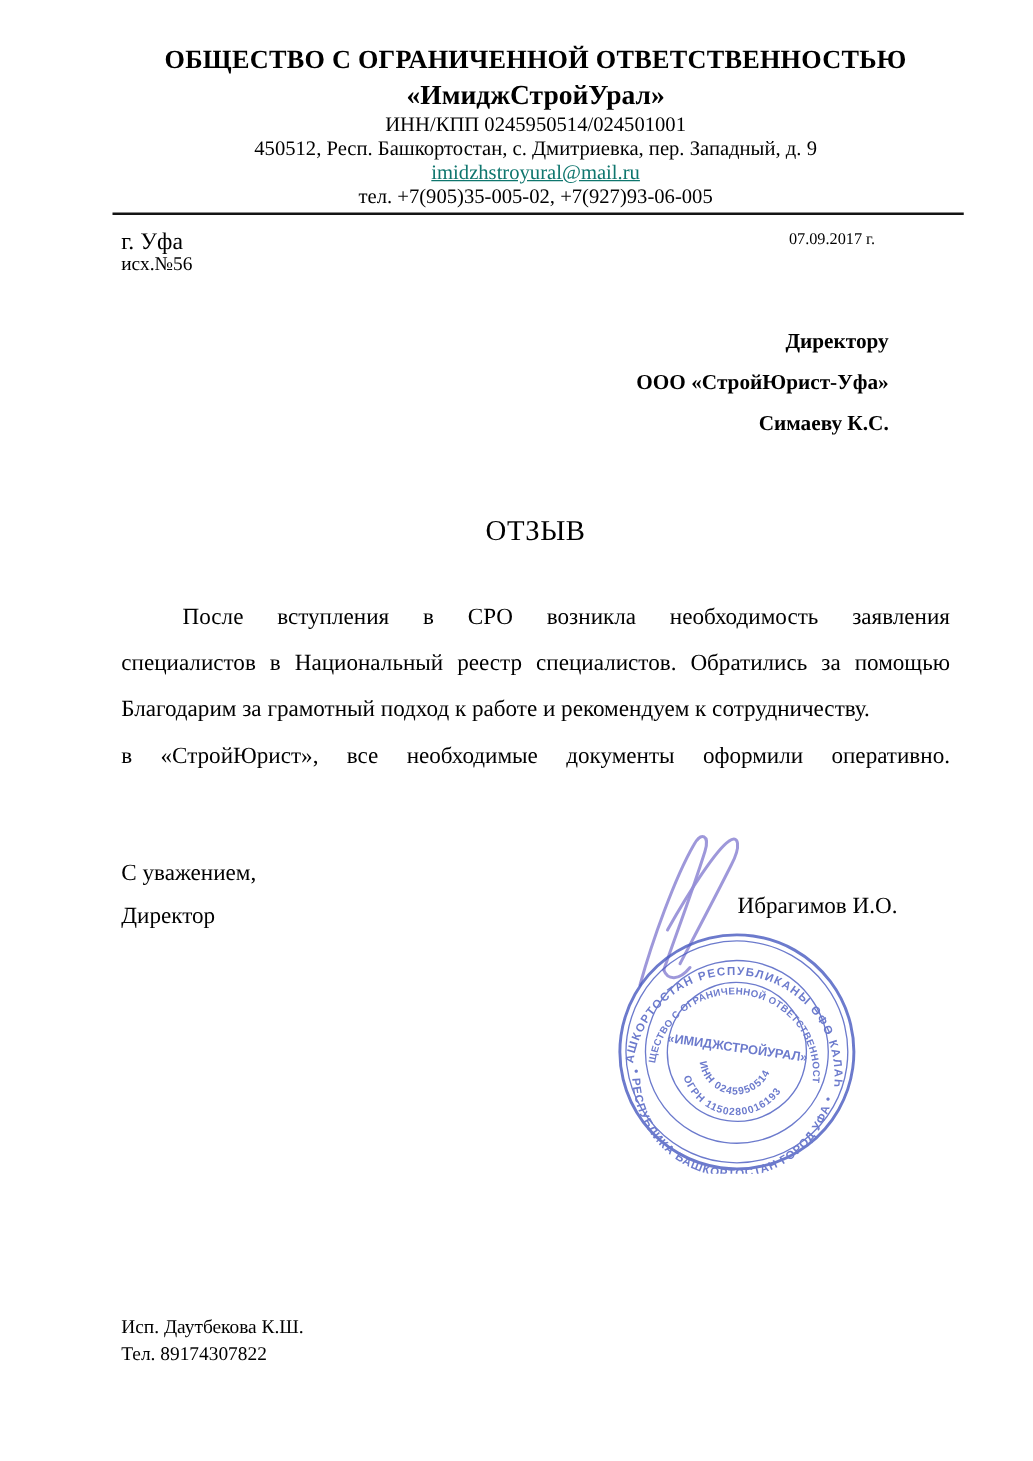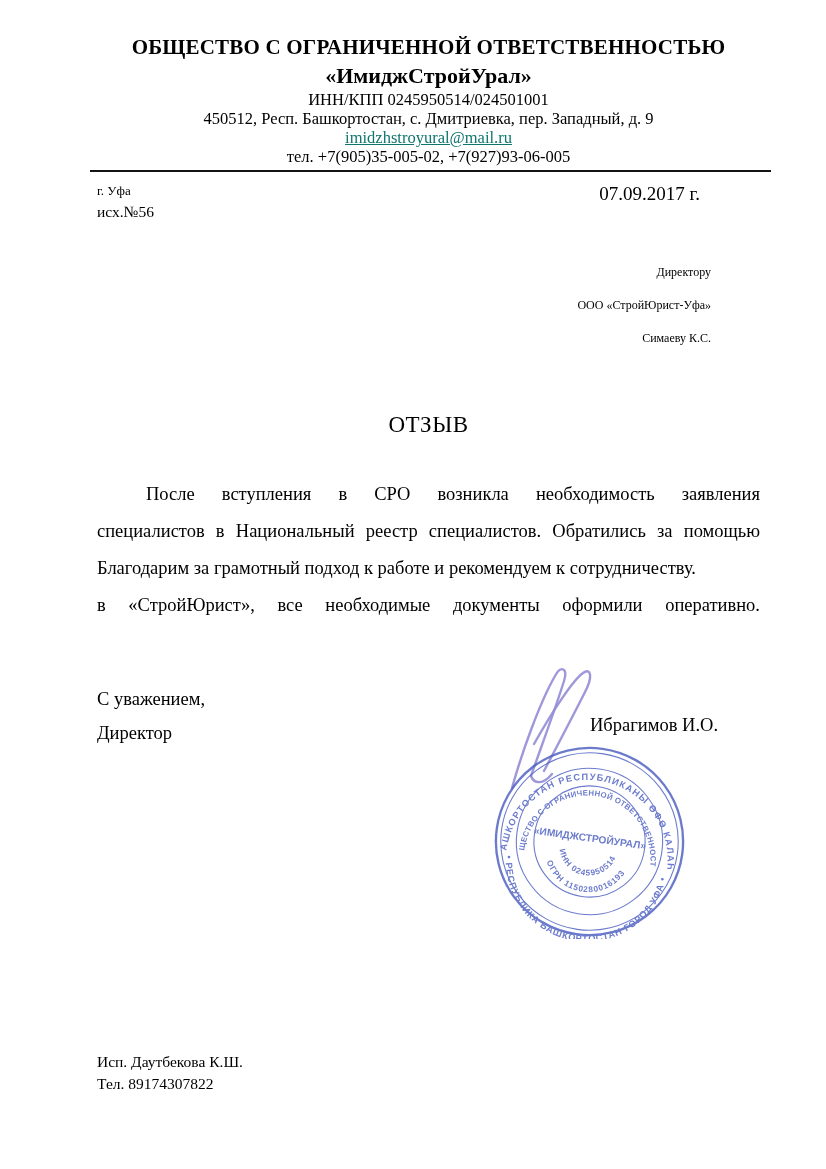--- a/index.html
+++ b/index.html
@@ -23,29 +23,29 @@
   .org-line2 { font-size: 22px; font-weight: bold; line-height: 29px; }
   .info-line { font-size: 16.5px; line-height: 19px; }
   .email-link { text-decoration: underline; color: #0f766e; cursor: pointer; }
 
   .rule {
     position: absolute;
     top: 170px; left: 90px; width: 681px; height: 2px;
     background: #141414;
   }
 
-  .meta-city { position: absolute; top: 183px; left: 97px; font-size: 13px; }
-  .meta-date { position: absolute; top: 183px; right: 86px; font-size: 19px; }
+  .meta-city { position: absolute; top: 183px; left: 97px; font-size: 19px; }
+  .meta-date { position: absolute; top: 183px; right: 86px; font-size: 13px; }
   .meta-out  { position: absolute; top: 203px; left: 97px; font-size: 15.5px; }
 
   .addressee {
     position: absolute;
     top: 256px; right: 75px;
     text-align: right;
-    font-size: 12px; font-weight: normal;
+    font-size: 17px; font-weight: bold;
     line-height: 33px;
     margin-left: 42px;
   }
 
   .doc-title {
     position: absolute;
     top: 412px; left: 97px; width: 663px;
     text-align: center;
     font-size: 23px;
     letter-spacing: 0.5px;

